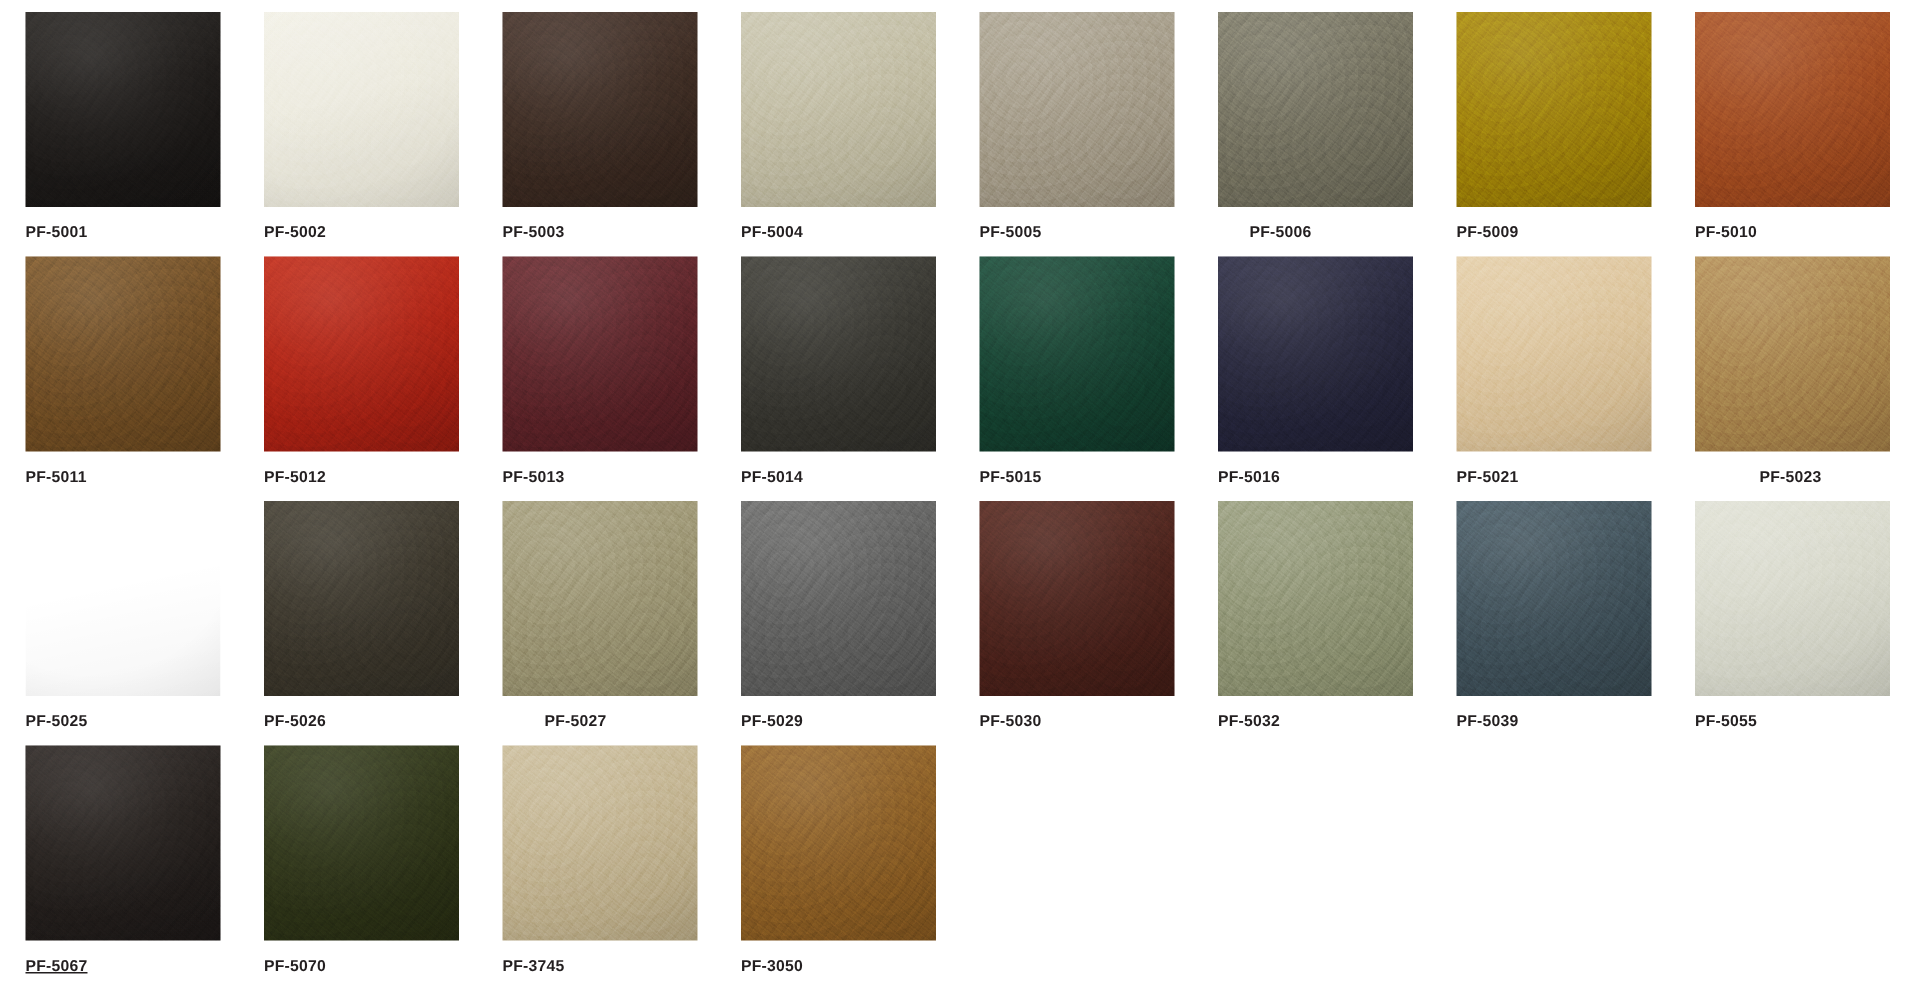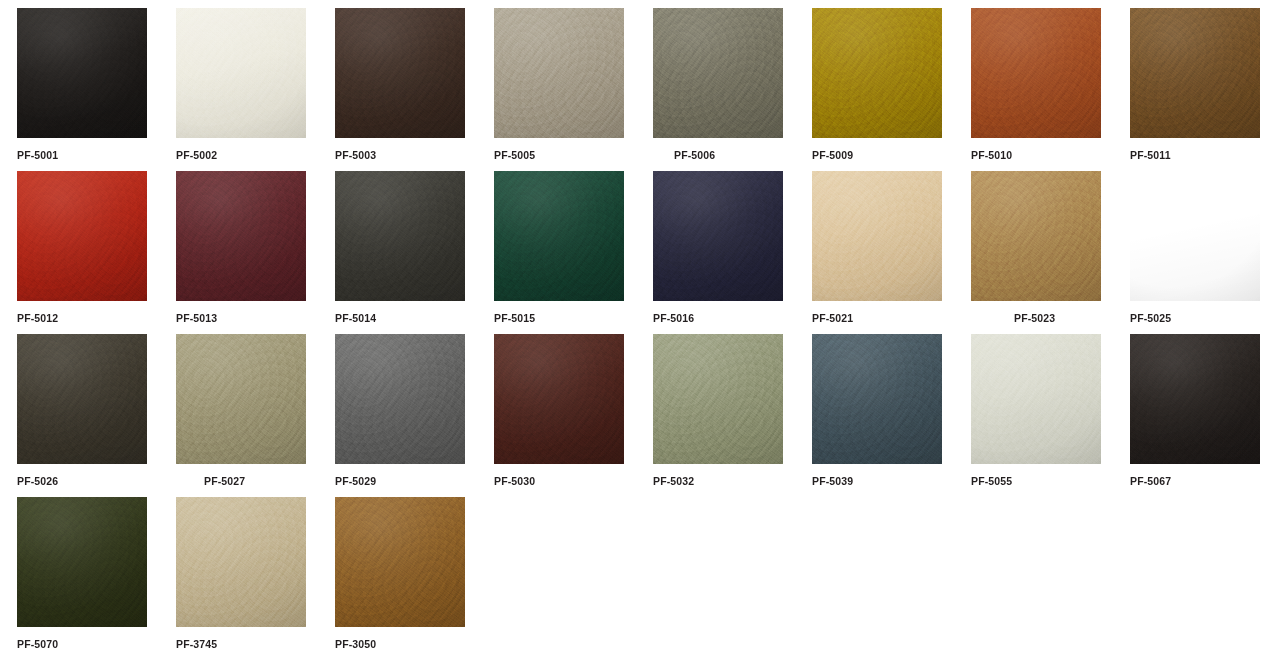--- a/index.html
+++ b/index.html
@@ -112,20 +112,24 @@
     </div>
     <div class="swatch-cell">
       <div class="swatch-chip" style="background: linear-gradient(158deg, rgb(243, 241, 231) 0%, rgb(236, 234, 222) 46%, rgb(226, 223, 209) 100%);"></div>
       <div class="swatch-label" style="color: rgb(35, 31, 32);">PF-5002</div>
     </div>
     <div class="swatch-cell">
       <div class="swatch-chip" style="background: linear-gradient(158deg, rgb(69, 50, 41) 0%, rgb(59, 42, 33) 46%, rgb(47, 33, 26) 100%);"></div>
       <div class="swatch-label" style="color: rgb(35, 31, 32);">PF-5003</div>
     </div>
     <div class="swatch-cell">
+      <div class="swatch-chip" style="background: linear-gradient(158deg, rgb(203, 199, 176) 0%, rgb(193, 188, 163) 46%, rgb(179, 174, 149) 100%);"></div>
+      <div class="swatch-label" style="color: rgb(35, 31, 32);">PF-5004</div>
+    </div>
+    <div class="swatch-cell">
       <div class="swatch-chip" style="background: linear-gradient(158deg, rgb(174, 166, 147) 0%, rgb(164, 155, 136) 46%, rgb(151, 142, 123) 100%);"></div>
       <div class="swatch-label" style="color: rgb(35, 31, 32);">PF-5005</div>
     </div>
     <div class="swatch-cell">
       <div class="swatch-chip" style="background: linear-gradient(158deg, rgb(126, 123, 104) 0%, rgb(115, 112, 94) 46%, rgb(102, 100, 84) 100%);"></div>
       <div class="swatch-label" style="color: rgb(35, 31, 32); padding-left: 21px;">PF-5006</div>
     </div>
     <div class="swatch-cell">
       <div class="swatch-chip" style="background: linear-gradient(158deg, rgb(169, 138, 12) 0%, rgb(158, 128, 8) 46%, rgb(142, 115, 5) 100%);"></div>
       <div class="swatch-label" style="color: rgb(35, 31, 32);">PF-5009</div>
@@ -193,21 +197,21 @@
     <div class="swatch-cell">
       <div class="swatch-chip" style="background: linear-gradient(158deg, rgb(72, 91, 101) 0%, rgb(63, 80, 89) 46%, rgb(53, 68, 76) 100%);"></div>
       <div class="swatch-label" style="color: rgb(35, 31, 32);">PF-5039</div>
     </div>
     <div class="swatch-cell">
       <div class="swatch-chip" style="background: linear-gradient(158deg, rgb(225, 226, 214) 0%, rgb(216, 217, 204) 46%, rgb(205, 206, 193) 100%);"></div>
       <div class="swatch-label" style="color: rgb(35, 31, 32);">PF-5055</div>
     </div>
     <div class="swatch-cell">
       <div class="swatch-chip" style="background: linear-gradient(158deg, rgb(45, 39, 36) 0%, rgb(36, 31, 28) 46%, rgb(26, 22, 21) 100%);"></div>
-      <div class="swatch-label" style="color: rgb(35, 31, 32);">PF-5067</div>
+      <div class="swatch-label" style="color: rgb(35, 31, 32); text-decoration: underline;">PF-5067</div>
     </div>
     <div class="swatch-cell">
       <div class="swatch-chip" style="background: linear-gradient(158deg, rgb(54, 61, 29) 0%, rgb(45, 51, 23) 46%, rgb(36, 41, 17) 100%);"></div>
       <div class="swatch-label" style="color: rgb(35, 31, 32); text-align: center;">PF-5070</div>
     </div>
     <div class="swatch-cell">
       <div class="swatch-chip" style="background: linear-gradient(158deg, rgb(204, 190, 156) 0%, rgb(194, 179, 144) 46%, rgb(180, 165, 129) 100%);"></div>
       <div class="swatch-label" style="color: rgb(35, 31, 32);">PF-3745</div>
     </div>
     <div class="swatch-cell">

